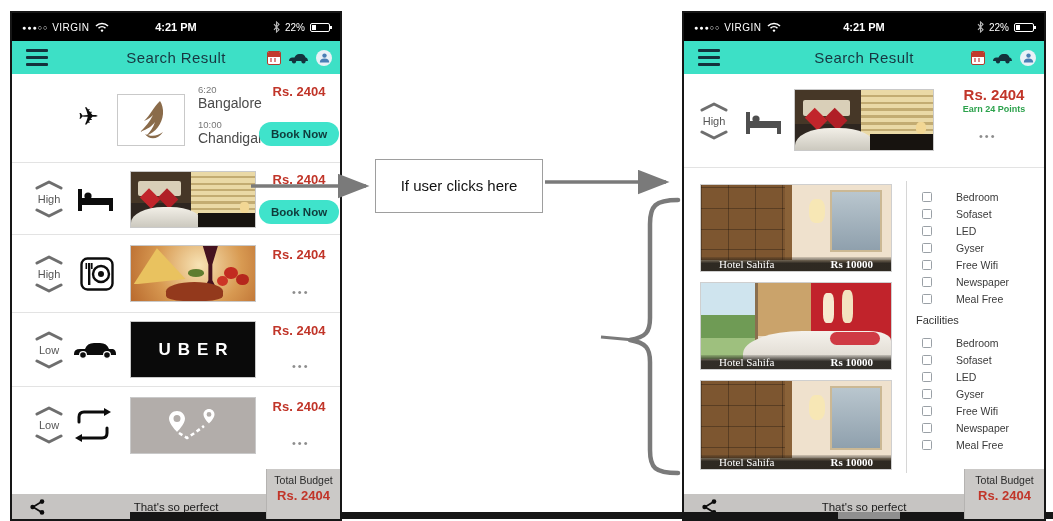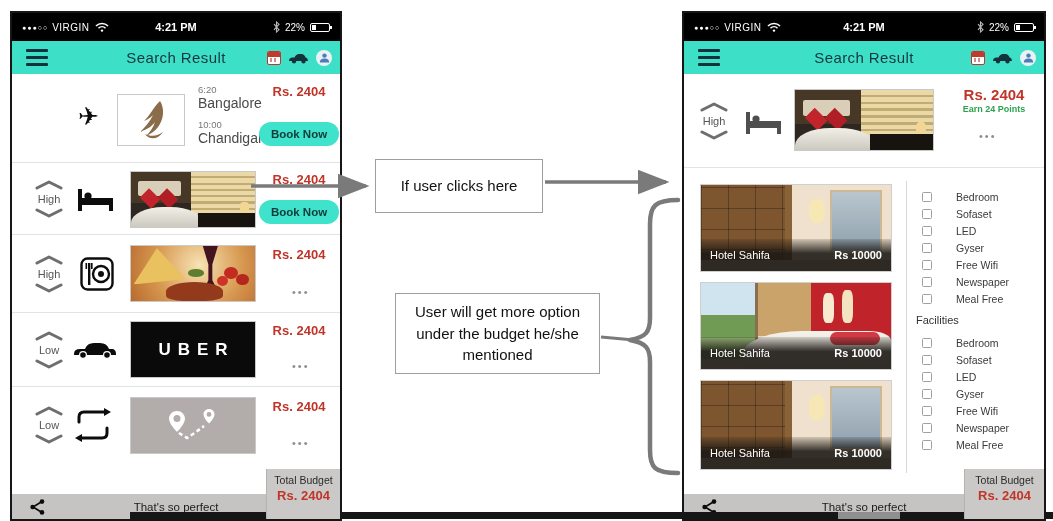--- a/index.html
+++ b/index.html
@@ -90,23 +90,23 @@
   .ph-red .bed2 { right:0; bottom:0; width:78%; height:44%;
                   background:linear-gradient(#f5f2ec,#d8d2c8); border-radius:40% 15% 0 0 / 60% 25% 0 0; }
   .ph-red .bol { right:6%; bottom:28%; width:26%; height:15%; background:#cf3a44; border-radius:8px; }
   .ph-red .l1 { right:30%; top:12%; width:6%; height:34%; background:#f7ead0; border-radius:30%; }
   .ph-red .l2 { right:20%; top:8%;  width:6%; height:38%; background:#f3e3c0; border-radius:30%; }
 
   .ph-map { background:#b2adaa; display:flex; align-items:center; justify-content:center; }
   .ph-uber { background:#0a0a0a; display:flex; align-items:center; justify-content:center;
              color:#fff; font-weight:bold; font-size:17px; letter-spacing:7px; text-indent:7px; }
 
-  .cap { position:absolute; left:0; right:0; bottom:0; height:32px; color:#fff; font-size:11px;
-         display:flex; align-items:center; justify-content:space-between; padding:0 9px;
-         background:linear-gradient(rgba(25,22,18,.15), rgba(25,22,18,.88) 45%); }
+  .cap { position:absolute; left:0; right:0; bottom:0; height:14px; color:#fff; font-size:11px;
+         display:flex; align-items:center; justify-content:space-between; padding:0 18px;
+         background:linear-gradient(rgba(25,22,18,.15), rgba(25,22,18,.88) 45%);font-family:Liberation Serif, serif; }
   .cap .cprice { font-weight:bold; }
 
   
   .chk { position:absolute; display:flex; align-items:center; gap:24px; height:14px; cursor:pointer; }
   .chk .box { width:10px; height:10px; border:1.5px solid #9aa0a6; border-radius:1.5px; background:#fff; }
   .chk .lbl { font-size:10.5px; color:#3a3a3a; }
 
   
   .budget { position:absolute; right:0; bottom:0; height:50px; background:#cbc9c7; z-index:3;
             display:flex; flex-direction:column; align-items:center; justify-content:flex-start;
@@ -331,23 +331,20 @@
             <line x1="3" y1="8" x2="12" y2="13.4" stroke="#0c0c0c" stroke-width="1.7"></line>
           </svg>
         </span>
       <span class="ftext">That's so perfect</span>
     </div>
   </div>
 
   <div class="note" style="left:375px; top:159px; width:168px; height:54px;">
     <span>If user clicks here</span>
   </div>
-  <div class="note" style="left:395px; top:293px; width:205px; height:81px;">
-    <span>User will get more option under the budget he/she mentioned</span>
-  </div>
 
   <div class="phone" style="left:682px; width:364px;">
     <div class="sb">
       <span class="dots">●●●○○</span>
       <span class="carrier">VIRGIN</span>
       <svg width="14" height="10" viewBox="0 0 14 10">
           <path d="M1 4 A8.5 8.5 0 0 1 13 4" fill="none" stroke="#fff" stroke-width="1.6"></path>
           <path d="M3.5 6.2 A5 5 0 0 1 10.5 6.2" fill="none" stroke="#fff" stroke-width="1.6"></path>
           <circle cx="7" cy="8.6" r="1.2" fill="#fff"></circle>
         </svg>

